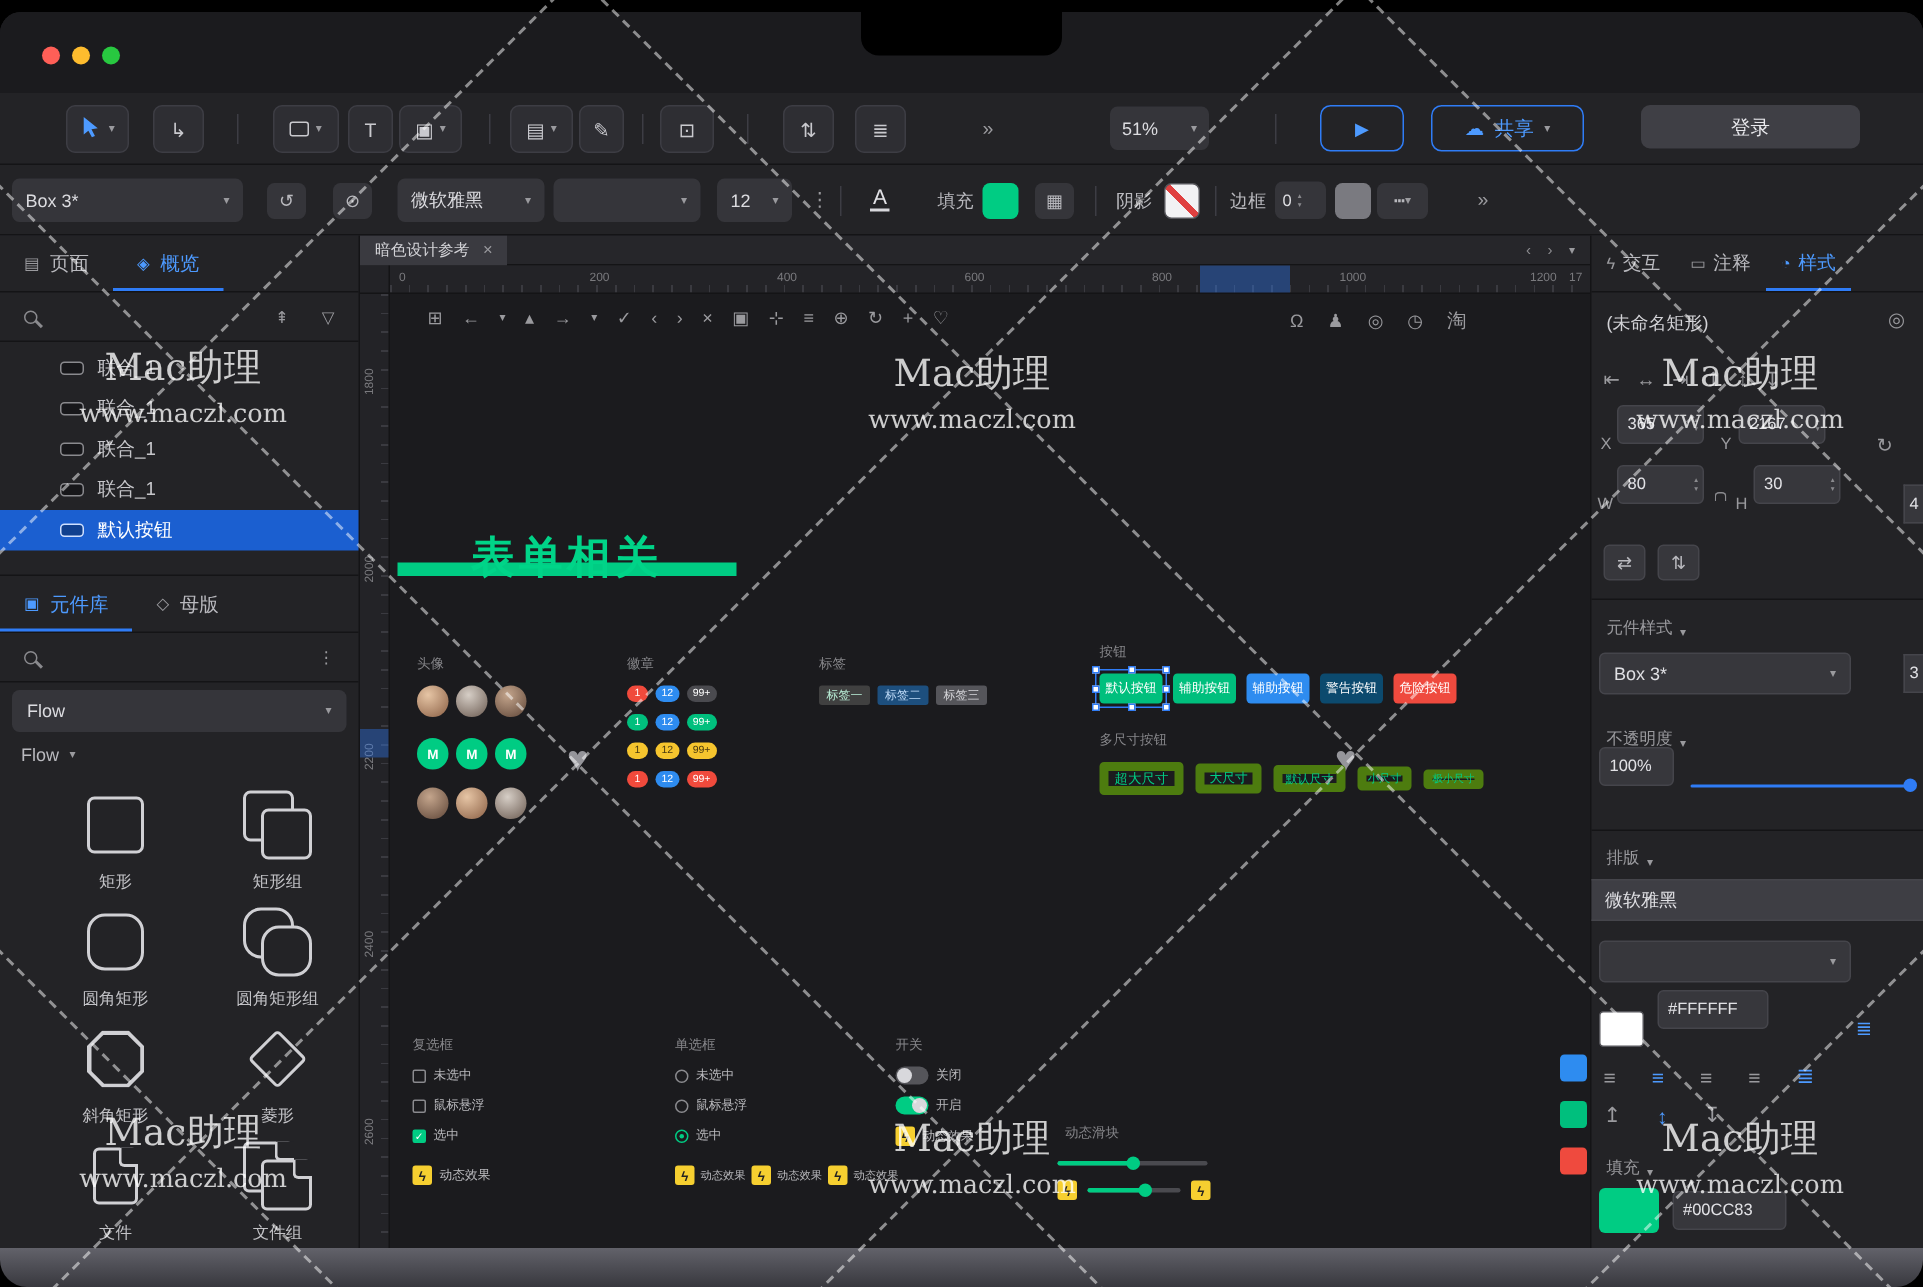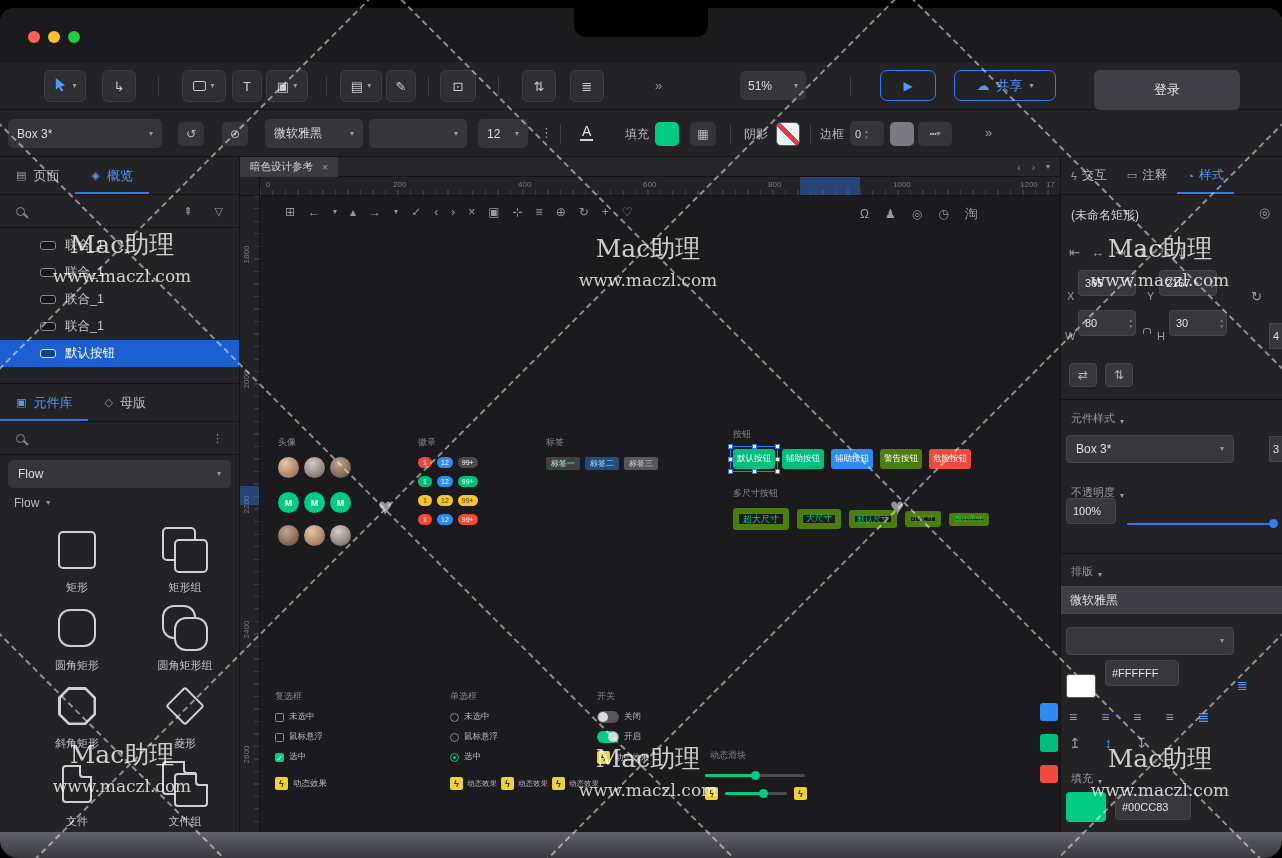--- a/index.html
+++ b/index.html
@@ -16,21 +16,21 @@
 .toolbar2{position:absolute;top:102px;left:0;right:0;height:47px;background:#232326;border-bottom:1px solid #141416}
 .abs{position:absolute}
 .tbtn{position:absolute;top:8px;height:32px;background:#2e2e33;border:1px solid #3d3d44;border-radius:6px;display:flex;align-items:center;justify-content:center;gap:4px;color:#c9c9ce;font-size:13px}
 .tico{color:#c9c9ce;font-size:13px;line-height:1}
 .caret{font-size:8px;color:#9a9a9e;line-height:1}
 .sep1{position:absolute;top:14px;width:1px;height:20px;background:#3d3d44}
 .ri{width:13px;height:10px;border:1.5px solid #c9c9ce;border-radius:2px}
 .zoomsel{position:absolute;top:9px;height:29px;background:#35353a;border-radius:5px;display:flex;align-items:center;justify-content:space-between;padding:0 8px;color:#dcdce0;font-size:12px}
 .playbtn{position:absolute;top:8px;height:31px;border:1.5px solid #2f7cf6;border-radius:7px;display:flex;align-items:center;justify-content:center;color:#4d9aff;font-size:12px;background:transparent}
 .sharebtn{position:absolute;top:8px;height:31px;border:1.5px solid #2f7cf6;border-radius:7px;display:flex;align-items:center;justify-content:center;gap:7px;color:#4d9aff;font-size:13px}
-.loginbtn{position:absolute;top:8px;height:40px;background:#3f3f45;border-radius:6px;display:flex;align-items:center;justify-content:center;color:#e9e9ed;font-size:13px}
+.loginbtn{position:absolute;top:8px;height:29px;background:#3f3f45;border-radius:6px;display:flex;align-items:center;justify-content:center;color:#e9e9ed;font-size:13px}
 .dd2{position:absolute;top:9px;height:29px;background:#35353a;border-radius:5px;display:flex;align-items:center;justify-content:space-between;padding:0 9px;color:#dcdce0;font-size:12px;gap:6px}
 .lbl2{position:absolute;top:16px;color:#b9b9be;font-size:12px}
 .sw2{position:absolute;top:12px;width:24px;height:24px;border-radius:5px}
 .icbtn2{position:absolute;top:12px;width:26px;height:24px;background:#35353a;border-radius:5px;display:flex;align-items:center;justify-content:center;color:#b9b9be;font-size:12px}
 .numin{position:absolute;top:11px;height:25px;background:#35353a;border-radius:5px;color:#dcdce0;font-size:11px;display:flex;align-items:center;padding:0 5px;position:absolute}
 .step{display:flex;flex-direction:column;margin-left:4px;font-size:5px;color:#8a8a8e;line-height:1.2}
 .shadow-none{background:linear-gradient(45deg,transparent 43%,#e04040 43%,#e04040 57%,transparent 57%),#f2f2f4;border:1px solid #55555a}
 .mag{position:relative;width:9px;height:9px;border:1.5px solid #8a8a8e;border-radius:50%;flex:none}
 .mag::after{content:'';position:absolute;width:6px;height:1.5px;background:#8a8a8e;transform:rotate(45deg);right:-5px;bottom:-2px}
 .main{position:absolute;top:149px;left:0;right:0;bottom:0}
@@ -88,21 +88,21 @@
 .av-a{background:radial-gradient(circle at 35% 30%,#e6c5a5,#8a5f44)}
 .av-b{background:radial-gradient(circle at 40% 30%,#d6cec6,#6a5a50)}
 .av-c{background:radial-gradient(circle at 40% 30%,#c4a58c,#5f4638)}
 .av-m{background:#00cc83;color:#fff;font-size:9px;font-weight:bold;display:flex;align-items:center;justify-content:center}
 .badge{height:11px;min-width:14px;border-radius:6px;color:#fff;font-size:7px;padding:0 4px;display:flex;align-items:center;justify-content:center;flex:none}
 .bg-red{background:#f04a3c}.bg-blue{background:#2e8cf0}.bg-dark{background:#4a4a4f}
 .bg-green{background:#00bf7d}.bg-yellow{background:#f6c52e;color:#4a3a10}
 .tagp{height:13px;padding:0 5px;border-radius:2px;font-size:8px;display:flex;align-items:center;flex:none}
 .tag1{background:#404040;color:#baefd8}.tag2{background:#1d4f7e;color:#bcd9f6}.tag3{background:#55555a;color:#d6d6da}
 .cbtn{height:20px;width:42px;border-radius:3px;color:#fff;font-size:8.5px;display:flex;align-items:center;justify-content:center;border:none;flex:none}
-.b-green{background:#00bf7d}.b-blue{background:#2e8cf0}.b-amber{background:#4d7c0f}.b-red{background:#ef4a3e}
+.b-green{background:#00bf7d}.b-blue{background:#2e8cf0}.b-amber{background:#0c4a6e}.b-red{background:#ef4a3e}
 .selwrap{position:relative;outline:1px solid #2f7cf6;outline-offset:2px;flex:none}
 .hnd{position:absolute;width:5px;height:5px;background:#fff;border:1px solid #2f7cf6;z-index:2}
 .obtn{border:6px solid #4d7c0f;color:#00cc83;border-radius:3px;display:flex;align-items:center;justify-content:center;background:transparent;flex:none}
 .cb{width:9px;height:9px;border:1px solid #8a8a8e;border-radius:1.5px;flex:none}
 .cb.on{background:#00cc83;border-color:#00cc83;color:#fff;font-size:7px;line-height:9px;text-align:center}
 .rd{width:9px;height:9px;border:1px solid #8a8a8e;border-radius:50%;flex:none;position:relative}
 .rd.on{border-color:#00cc83}
 .rd.on::after{content:'';position:absolute;inset:2px;border-radius:50%;background:#00cc83}
 .zap{width:13px;height:13px;background:#f6cf30;border-radius:2px;color:#222;font-size:9px;font-weight:bold;display:flex;align-items:center;justify-content:center;flex:none}
 .tgl{width:22px;height:12px;border-radius:6px;background:#55555a;position:relative;flex:none}
@@ -451,20 +451,24 @@
           <span>♡</span>
         </div>
         <div class="ctbr">
           <span>Ω</span>
           <span>♟</span>
           <span>◎</span>
           <span>◷</span>
           <span style="font-size:13px">淘</span>
         </div>
 
+        <div class="headline">
+          <div class="bar"></div>
+          <div class="txt">表单相关</div>
+        </div>
 
         <div class="csec" style="left:38px;top:279px">
           <div class="clabel">头像</div>
           <div class="crow">
             <span class="av av-a"></span>
             <span class="av av-b"></span>
             <span class="av av-c"></span>
           </div>
           <div class="crow" style="margin-top:14px">
             <span class="av av-m">M</span>

